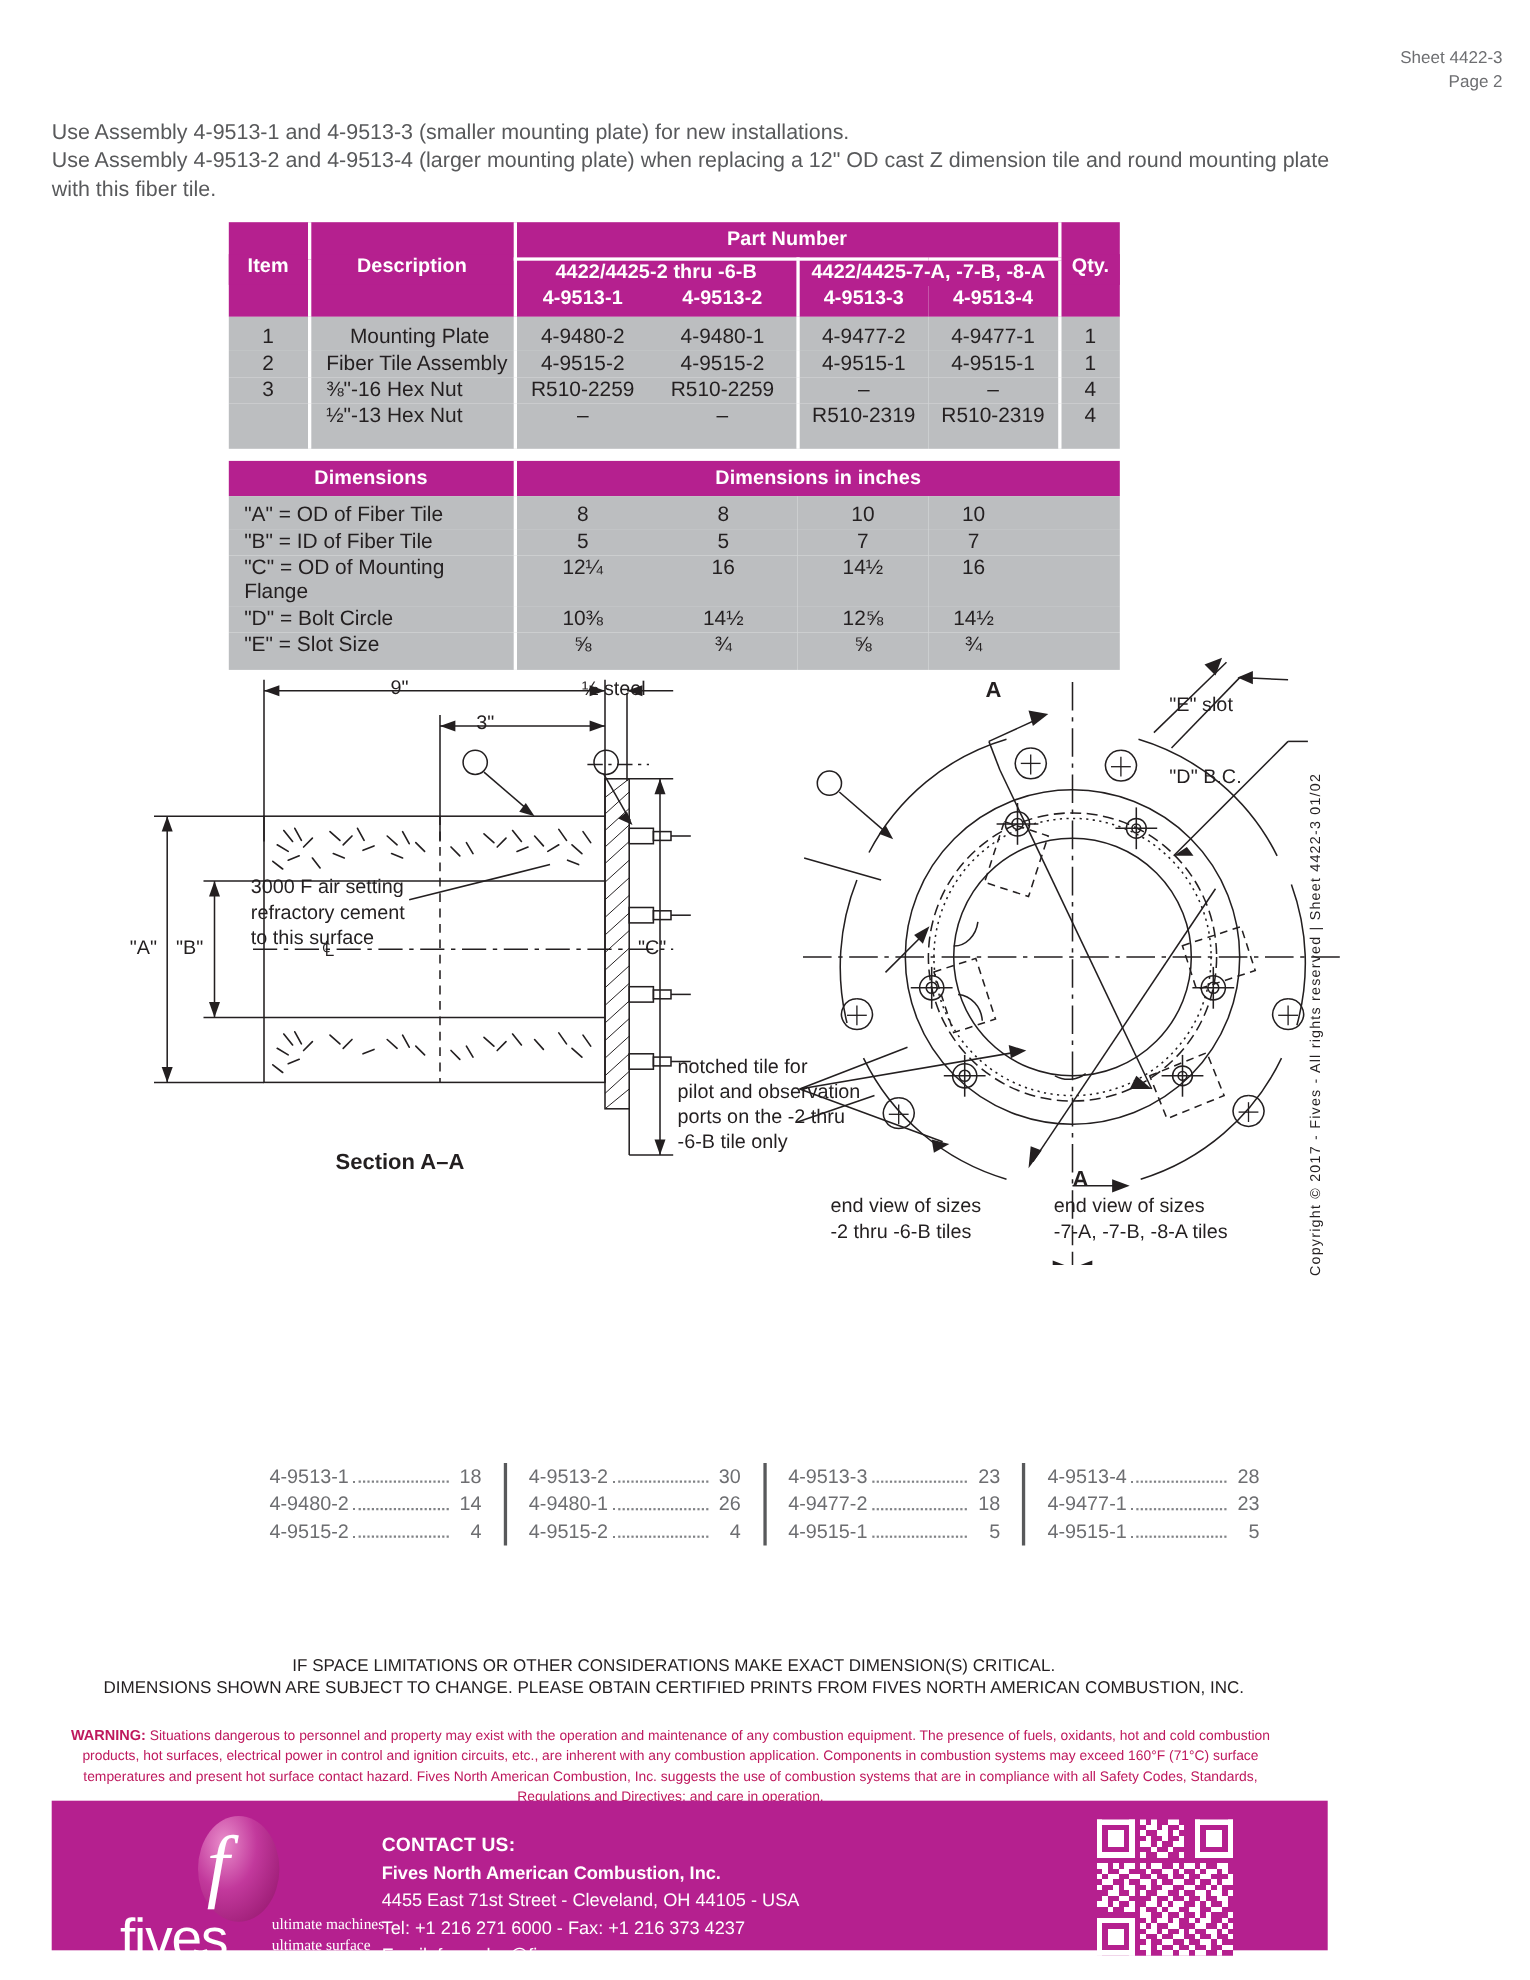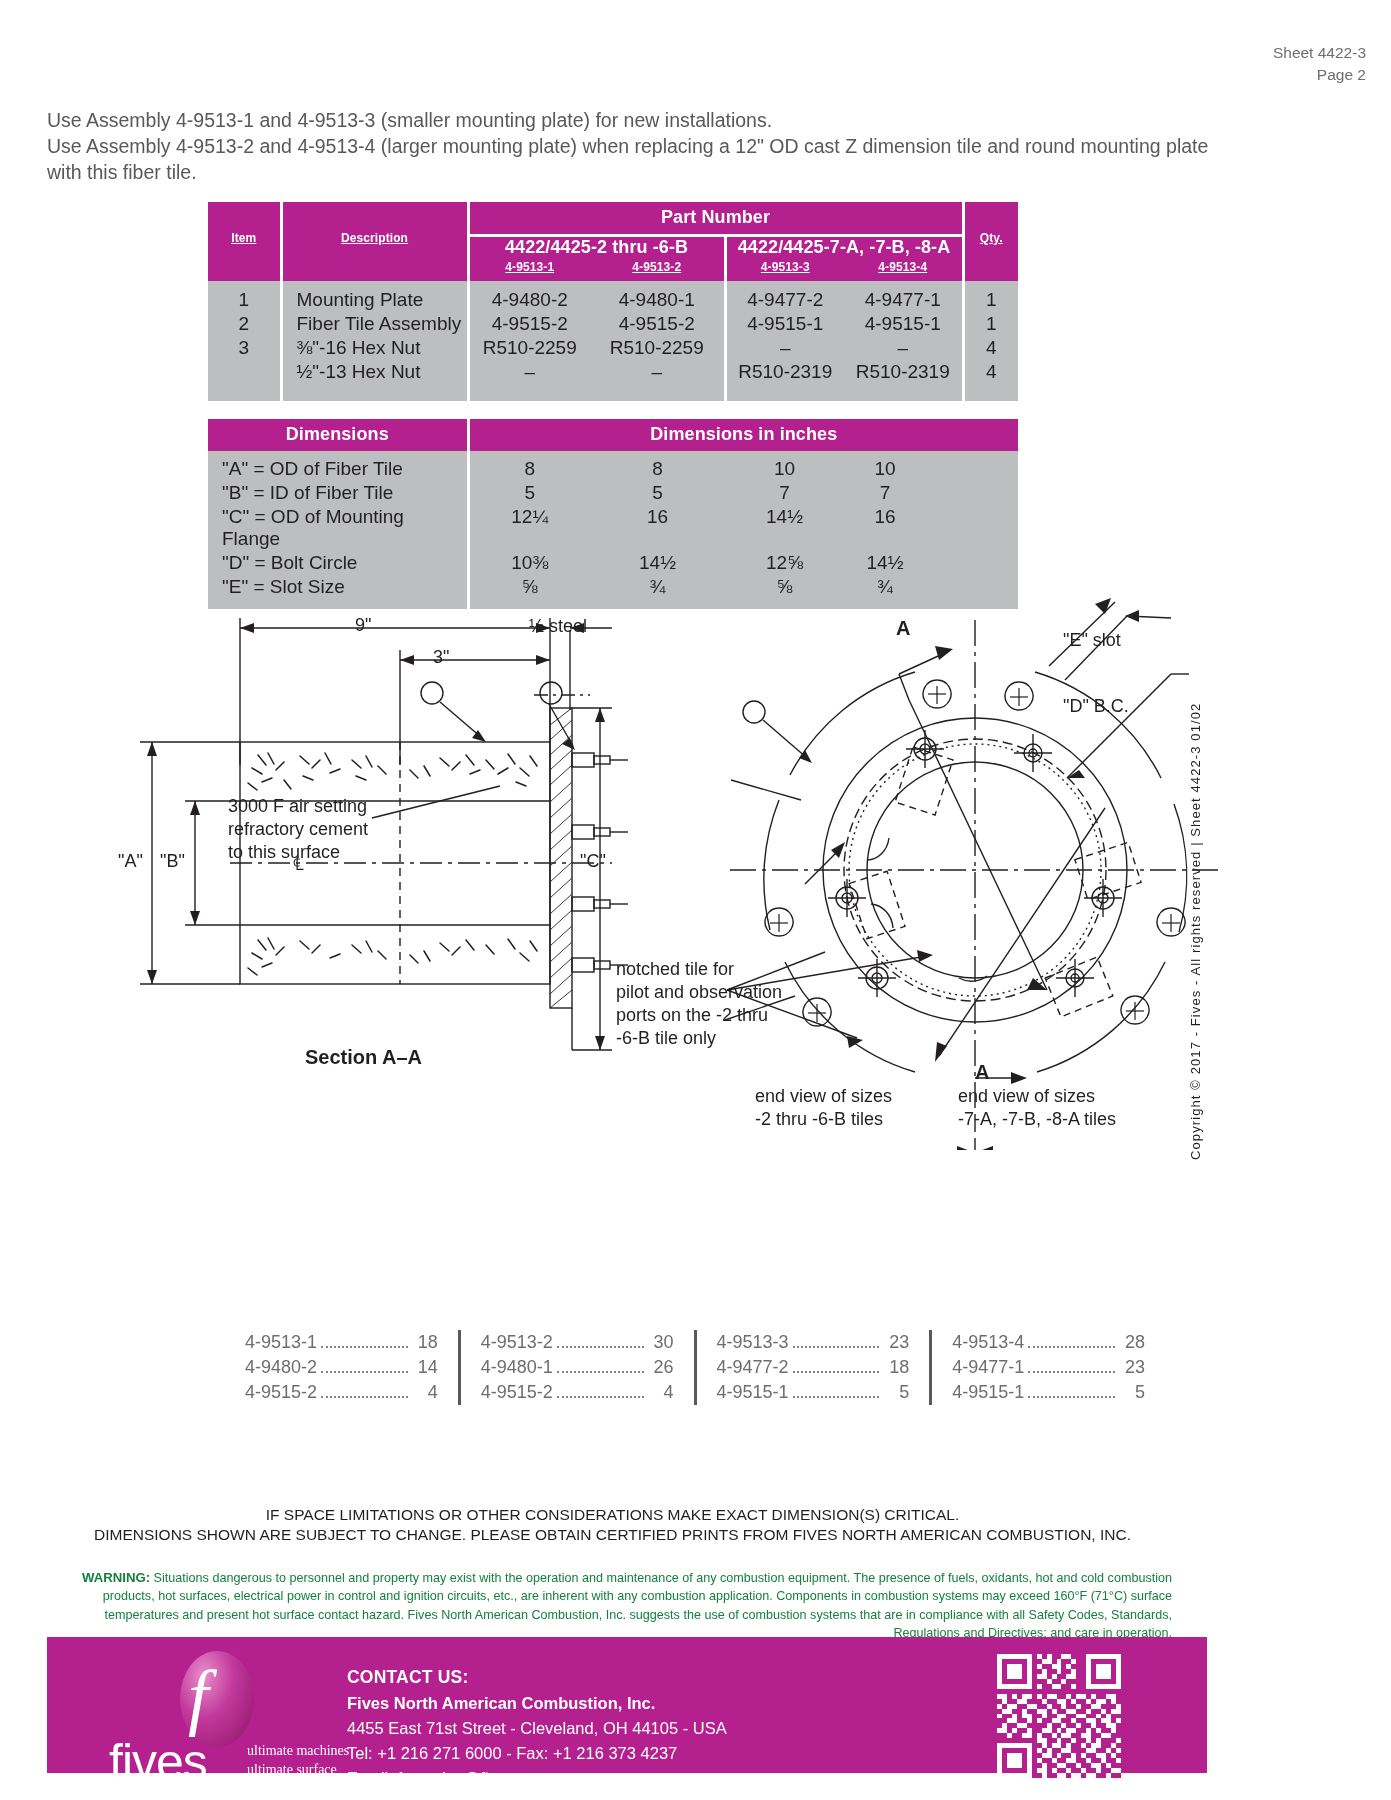--- a/index.html
+++ b/index.html
@@ -35,21 +35,21 @@
             vertical-align:bottom;font-size:18px;letter-spacing:.1px;}
   .hdr-plain{background:#b5208f;}
   .body-cell{background:#bcbec0;color:#231f20;font-size:19px;text-align:center;vertical-align:top;}
   .body-left{background:#bcbec0;color:#231f20;font-size:19px;text-align:left;vertical-align:top;padding-left:14px !important;}
   .sep-w{border-right:3px solid #ffffff;}
   .sep-w-l{border-left:3px solid #ffffff;}
   .sep-b{border-bottom:3px solid #ffffff;}
 
   .grp-title{font-size:18px;font-weight:bold;padding:5px 0 6px 0 !important;}
   .grp-sub{font-size:18px;font-weight:bold;padding-bottom:2px !important;}
-  .col-lab{font-size:12px;font-weight:bold;padding-bottom:7px !important;text-decoration:underline;}
+  .col-lab{font-size:18px;font-weight:bold;padding-bottom:7px !important;}
 
   
   #drawing{position:absolute;left:0;top:590px;width:1391px;height:560px;}
   .dwg-txt{position:absolute;font-size:18px;color:#231f20;line-height:1.28;}
   .dwg-bold{font-weight:bold;font-size:20px;}
 
   
   #weights-title{position:absolute;left:0;top:1297px;width:1160px;text-align:center;
                  font-size:22px;font-weight:bold;color:#6d6e71;}
   #weights{position:absolute;left:225px;top:1330px;width:940px;
@@ -58,21 +58,21 @@
   .wcol+.wcol{border-left:3px solid #58595b;}
   .wrow{display:flex;align-items:baseline;padding:2px 14px 2px 14px;}
   .wname{white-space:nowrap;}
   .wdots{flex:1;border-bottom:2px dotted #808285;margin:0 4px 4px 4px;min-width:28px;}
   .wval{white-space:nowrap;text-align:right;min-width:26px;}
 
   
   #disclaimer{position:absolute;left:0;top:1505px;width:1225px;text-align:center;
               font-size:15.5px;line-height:1.32;color:#231f20;}
   #warning{position:absolute;left:47px;top:1568px;width:1125px;
-           font-size:12.6px;line-height:1.45;color:#15803d;text-align:right;}
+           font-size:12.6px;line-height:1.45;color:#be185d;text-align:center;}
   #warning b{font-size:13.2px;}
 
   
   #footer{position:absolute;left:47px;top:1637px;width:1160px;height:136px;background:#b5208f;}
   #logo-wrap{position:absolute;left:48px;top:12px;width:270px;height:118px;}
   .logo-oval{position:absolute;left:85px;top:2px;width:74px;height:96px;border-radius:50%;
              background:radial-gradient(ellipse at 32% 26%, #e98ecb 0%, #c2399c 42%, #8e1166 100%);}
   .logo-f{position:absolute;left:93px;top:10px;color:#ffffff;font-size:74px;line-height:74px;
           font-family:"Liberation Serif", serif;font-style:italic;}
   .logo-word{position:absolute;left:14px;top:88px;color:#ffffff;font-size:50px;line-height:50px;
@@ -137,21 +137,21 @@
       <td class="hdr-cell col-lab">4-9513-1</td>
       <td class="hdr-cell col-lab sep-w">4-9513-2</td>
       <td class="hdr-cell col-lab">4-9513-3</td>
       <td class="hdr-cell col-lab">4-9513-4</td>
     </tr>
 
     </tbody>
       <tbody id="parts-body">
         <tr>
           <td class="body-cell sep-w" style="padding: 8px 0px 1px;">1</td>
-          <td class="body-left sep-w" style="padding: 8px 0px 1px;">Mounting Plate</td>
+          <td class="body-left sep-w" style="padding: 8px 0px 1px; text-align: center;">Mounting Plate</td>
           <td class="body-cell" style="padding: 8px 0px 1px;">4-9480-2</td>
           <td class="body-cell sep-w" style="padding: 8px 0px 1px;">4-9480-1</td>
           <td class="body-cell" style="padding: 8px 0px 1px;">4-9477-2</td>
           <td class="body-cell" style="padding: 8px 0px 1px;">4-9477-1</td>
           <td class="body-cell sep-w-l" style="padding: 8px 0px 1px;">1</td>
         </tr>
         <tr>
           <td class="body-cell sep-w" style="padding: 1px 0px;">2</td>
           <td class="body-left sep-w" style="padding: 1px 0px;">Fiber Tile Assembly</td>
           <td class="body-cell" style="padding: 1px 0px;">4-9515-2</td>

